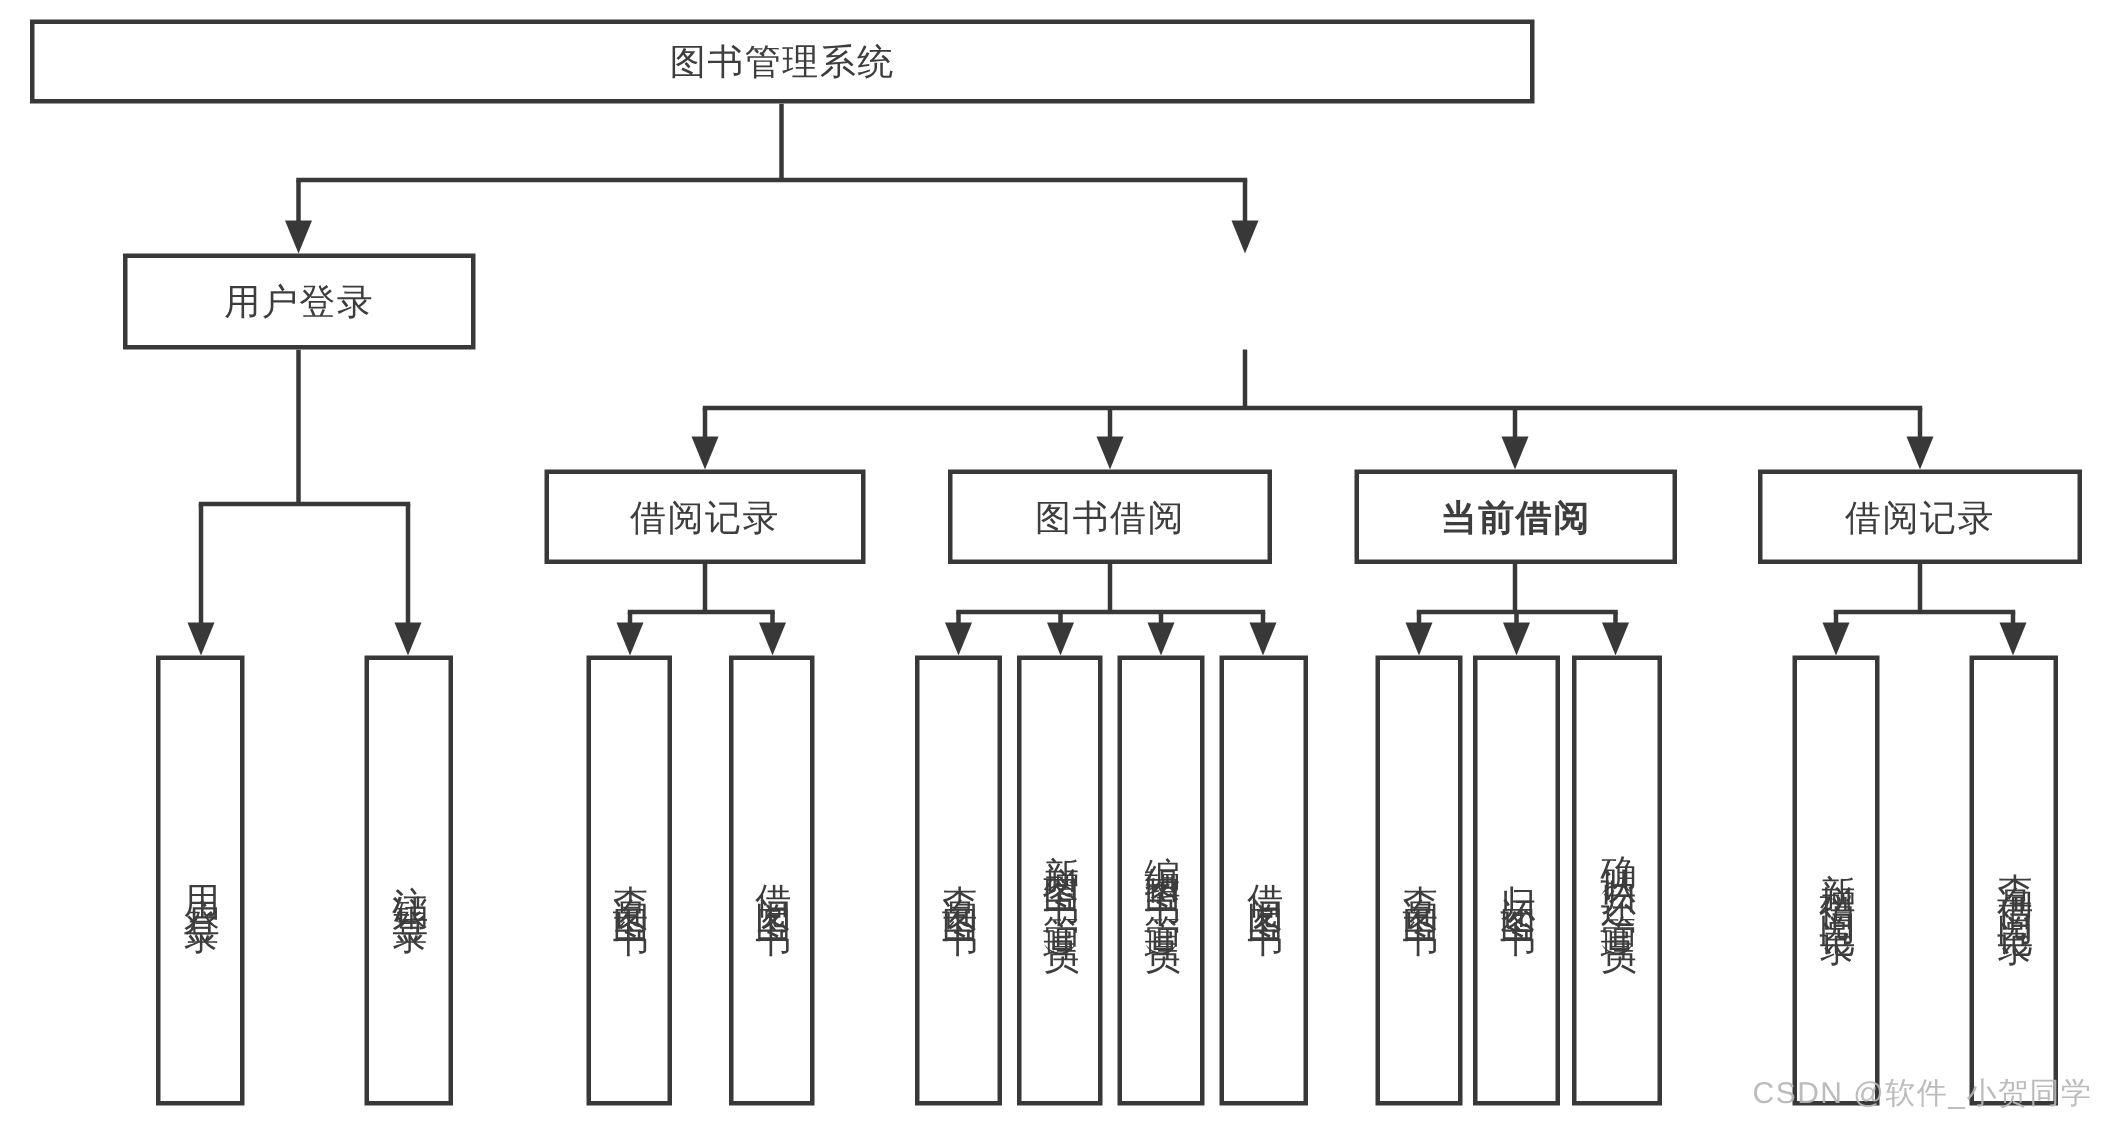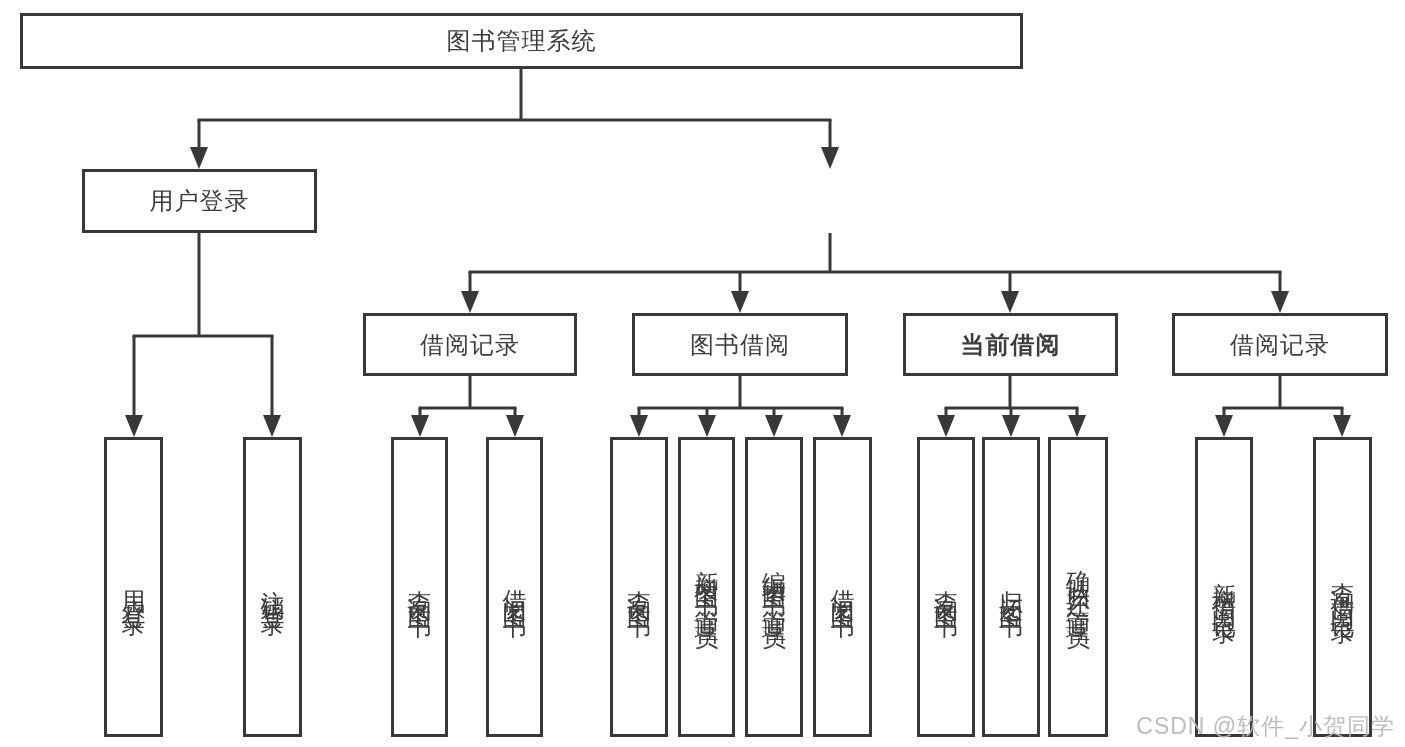--- a/index.html
+++ b/index.html
@@ -59,21 +59,21 @@
   .v10 { left: 982px;  width: 58px; }
   .v11 { left: 1048px; width: 60px; }
   .v12 { left: 1195px; width: 58px; }
   .v13 { left: 1313px; width: 59px; }
   .watermark {
     position: absolute;
     right: 10px;
     bottom: 5px;
     z-index: 2;
     color: rgba(182, 182, 182, 0.92);
-    font-size: 23px;
+    font-size: 20px;
     letter-spacing: 1px;
     white-space: nowrap;
   }
 </style>
 </head>
 <body>
 
 <div class="stage">
 
   <svg class="connectors" width="1405" height="747" viewBox="0 0 1405 747" xmlns="http://www.w3.org/2000/svg">

